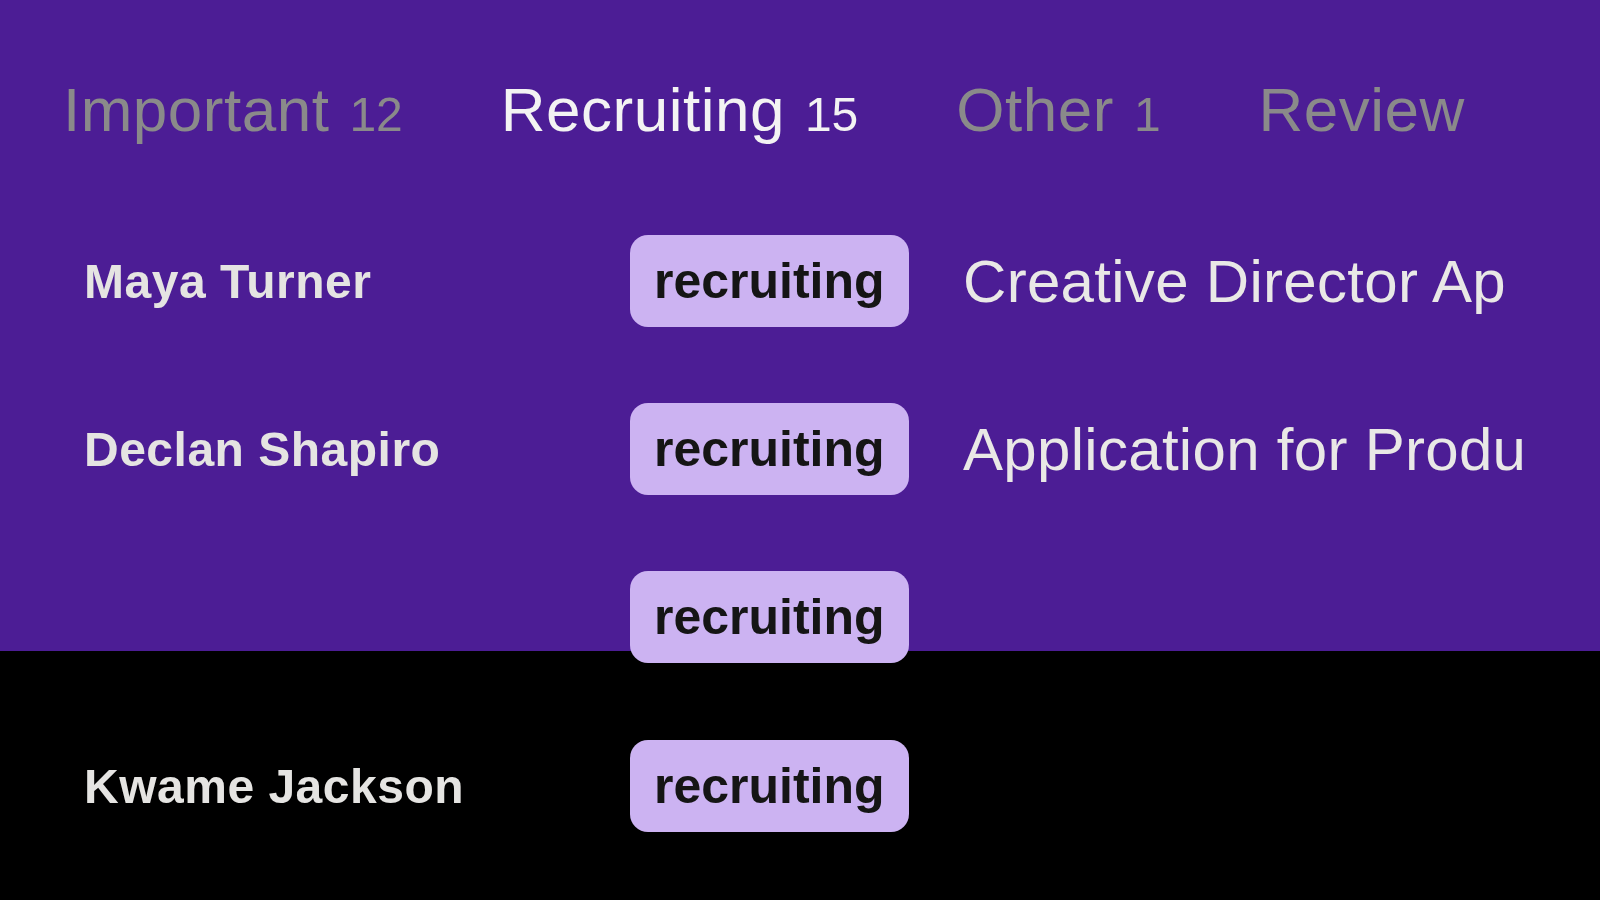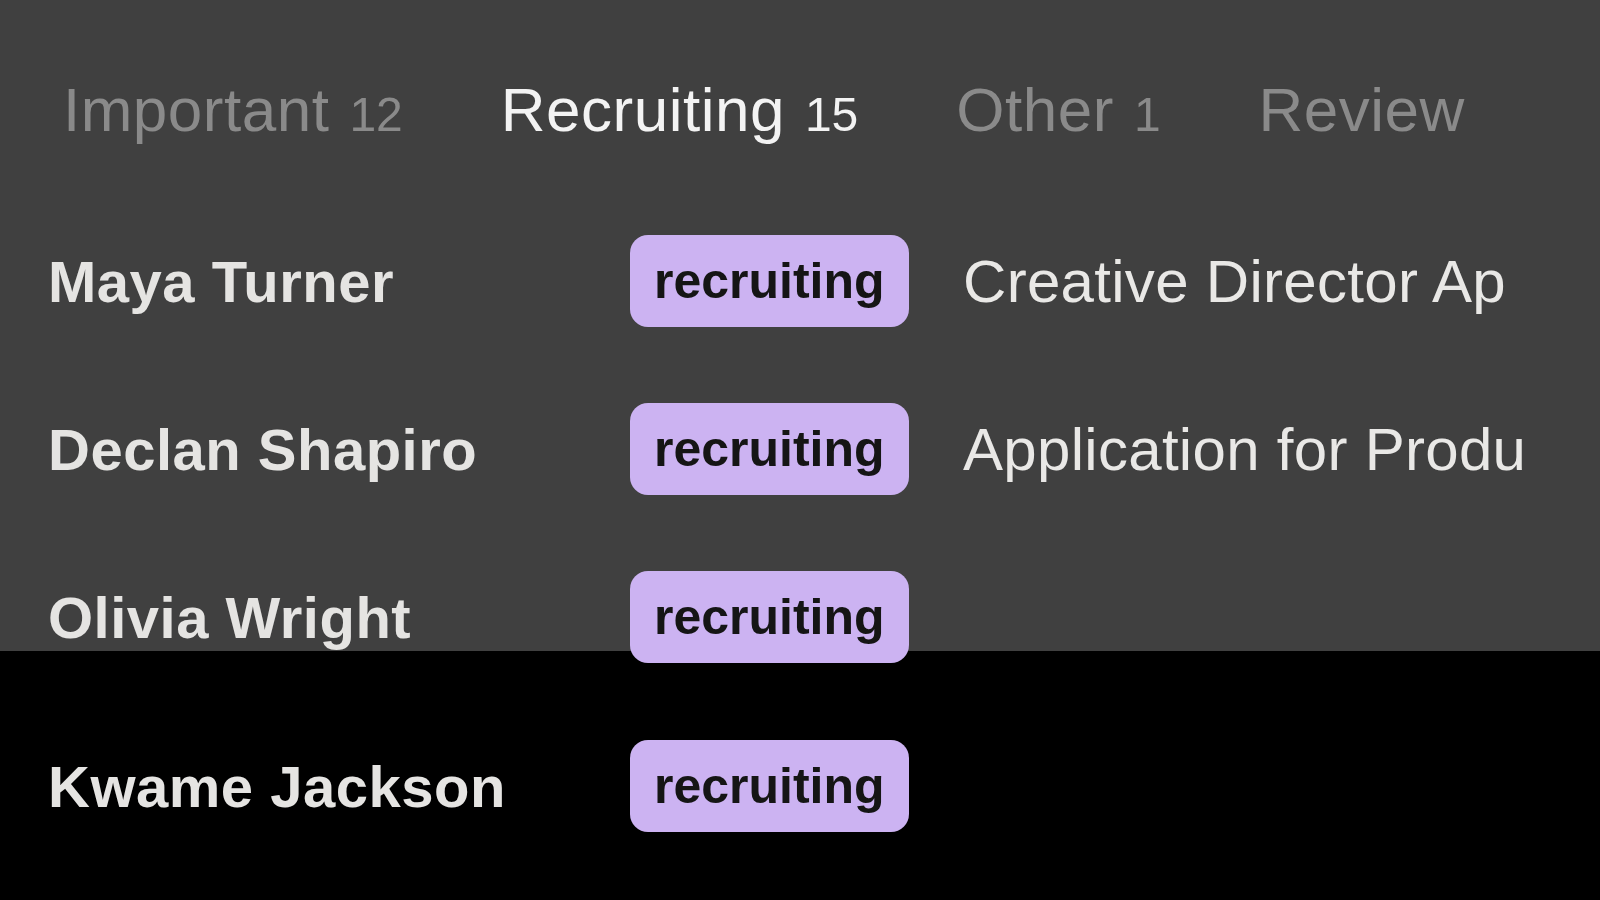--- a/index.html
+++ b/index.html
@@ -9,21 +9,21 @@
     height: 900px;
     background: #000000;
     overflow: hidden;
     font-family: "Liberation Sans", sans-serif;
   }
 
   .screen {
     position: relative;
     width: 1600px;
     height: 651px;
-    background: #404040;
+    background: #4c1d95;
   }
 
   
   .tabbar {
     position: absolute;
     left: 63px;
     top: 72px;
     right: 0;
     height: 76px;
     display: flex;
@@ -62,25 +62,25 @@
     height: 92px;
     cursor: pointer;
   }
   .row-1 { top: 235px; }
   .row-2 { top: 403px; }
   .row-3 { top: 571px; }
   .row-4 { top: 740px; }
 
   .sender {
     position: absolute;
-    left: 48px;
+    left: 84px;
     top: 50%;
     transform: translateY(-50%);
     color: #e5e4e2;
-    font-size: 58px;
+    font-size: 48px;
     font-weight: 600;
     letter-spacing: 0.5px;
     white-space: nowrap;
   }
 
   .tag {
     position: absolute;
     left: 630px;
     top: 0;
     height: 92px;
@@ -137,21 +137,20 @@
     <span class="subject">Creative Director Ap</span>
   </div>
 
   <div class="row row-2">
     <span class="sender">Declan Shapiro</span>
     <span class="tag">recruiting</span>
     <span class="subject">Application for Produ</span>
   </div>
 
   <div class="row row-3">
-    <span class="sender">Olivia Wright</span>
     <span class="tag">recruiting</span>
   </div>
 
   <div class="row row-4">
     <span class="sender">Kwame Jackson</span>
     <span class="tag">recruiting</span>
   </div>
 
 </div>
 

